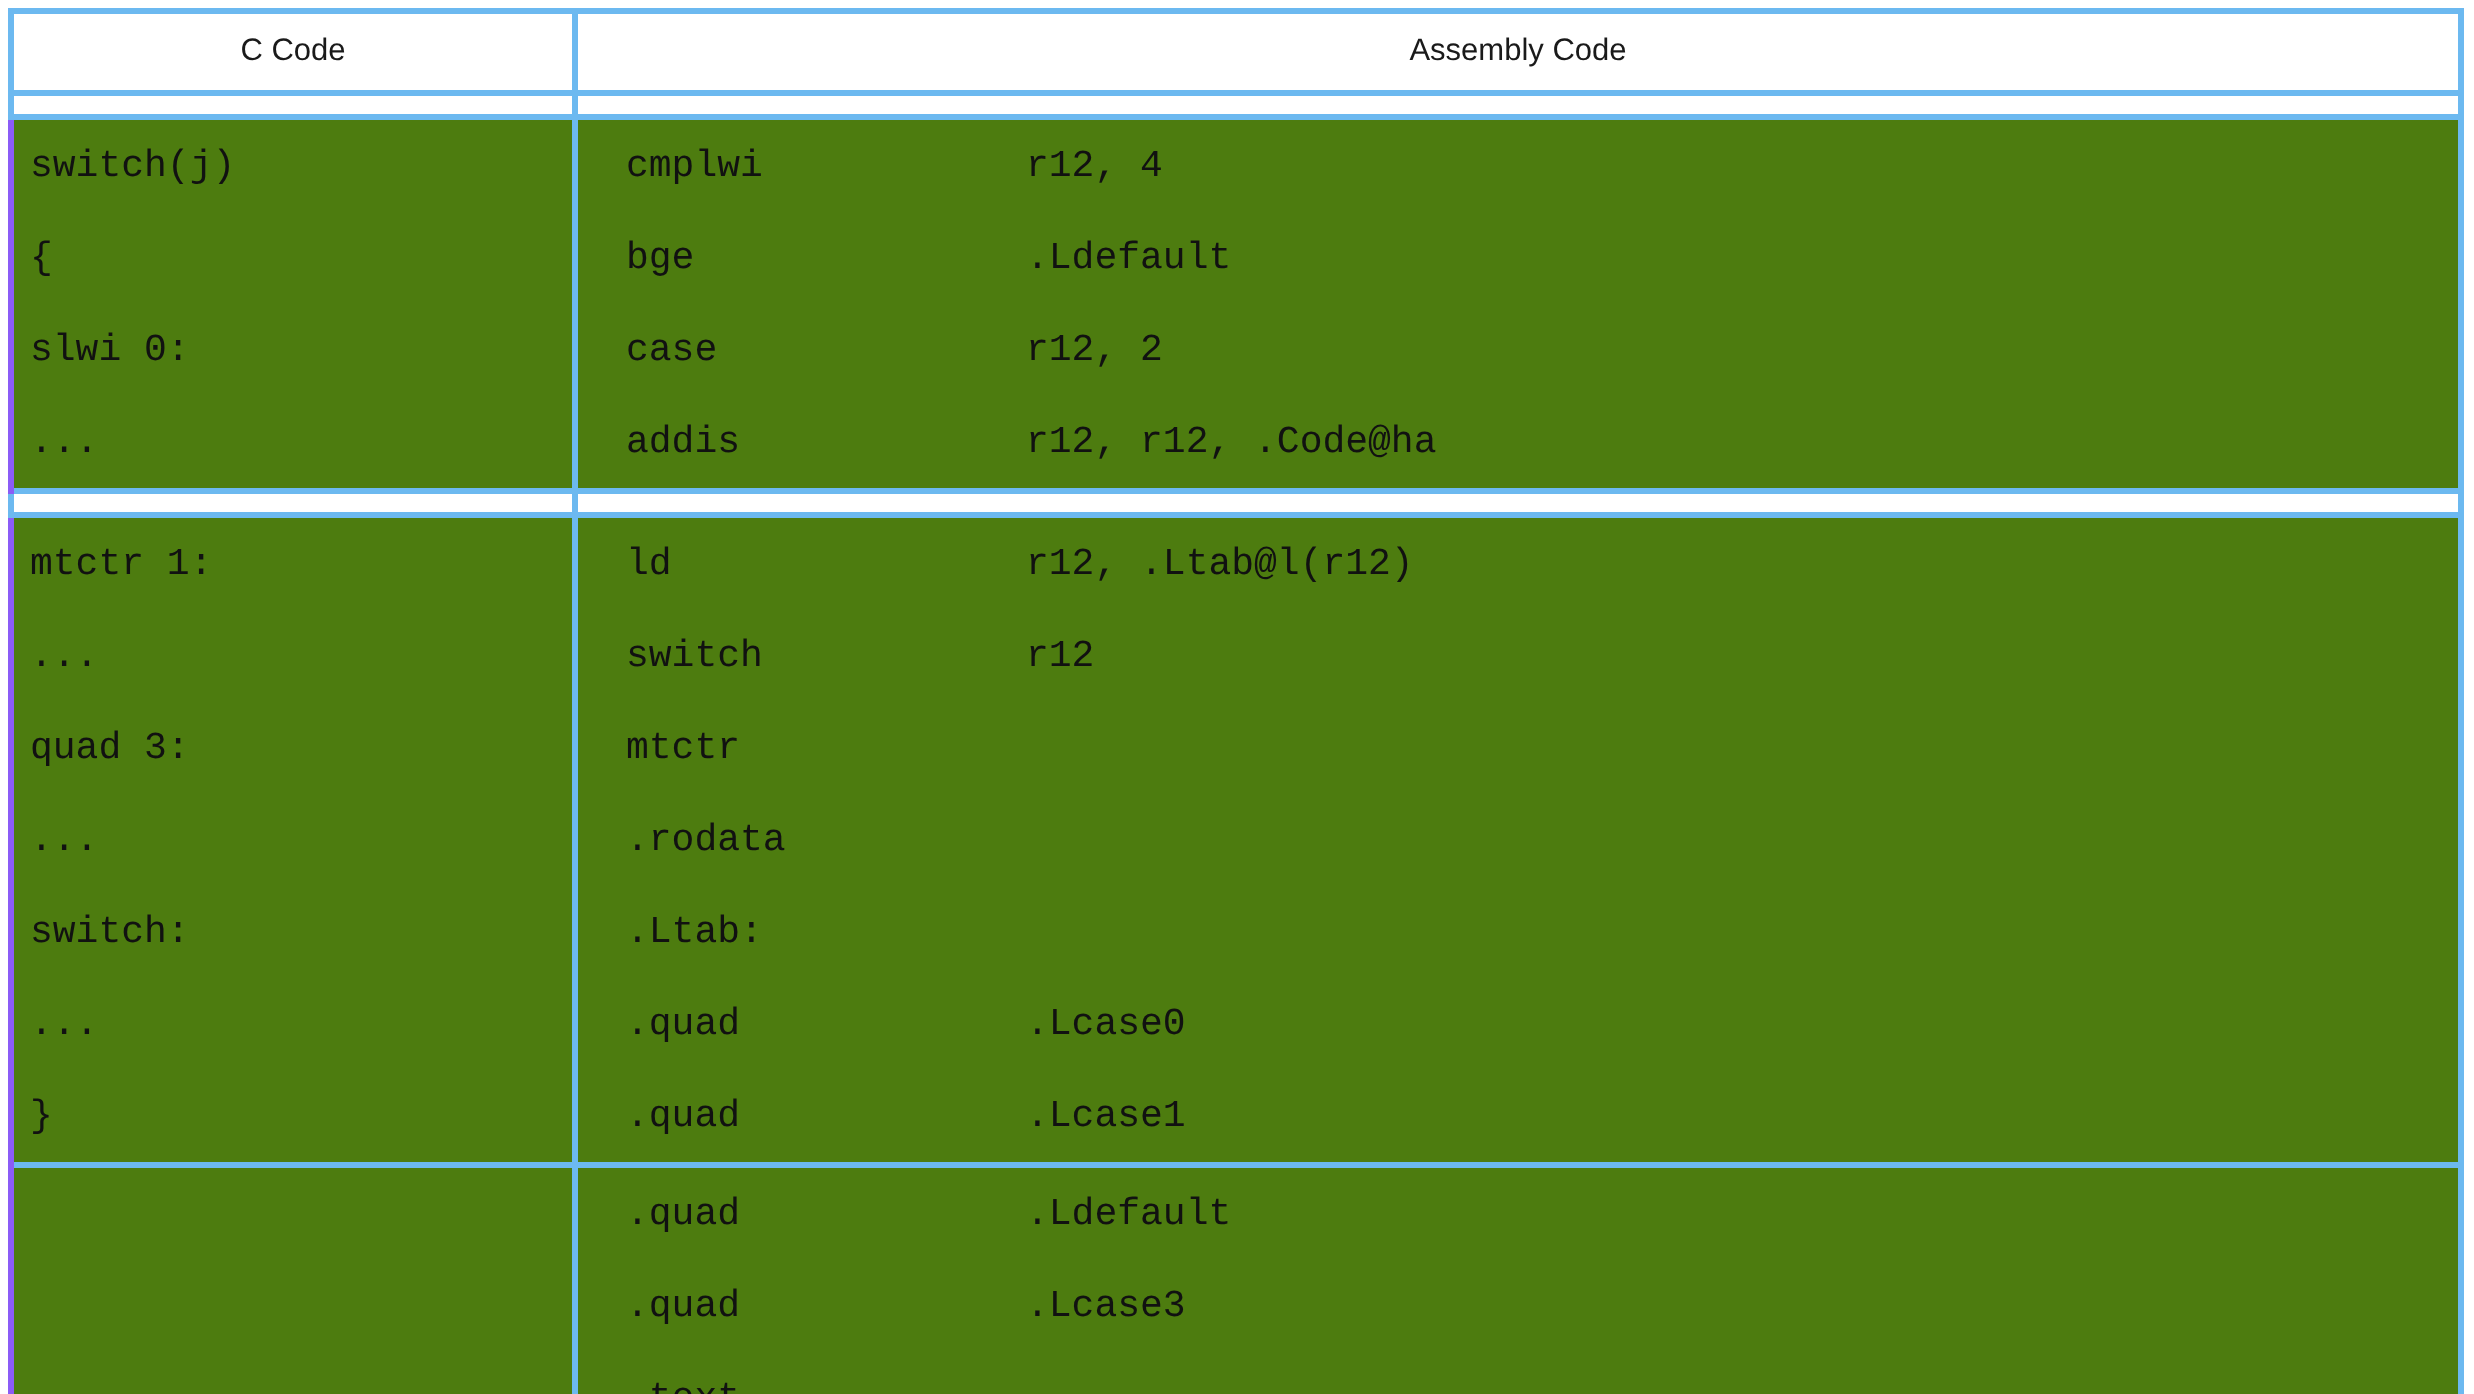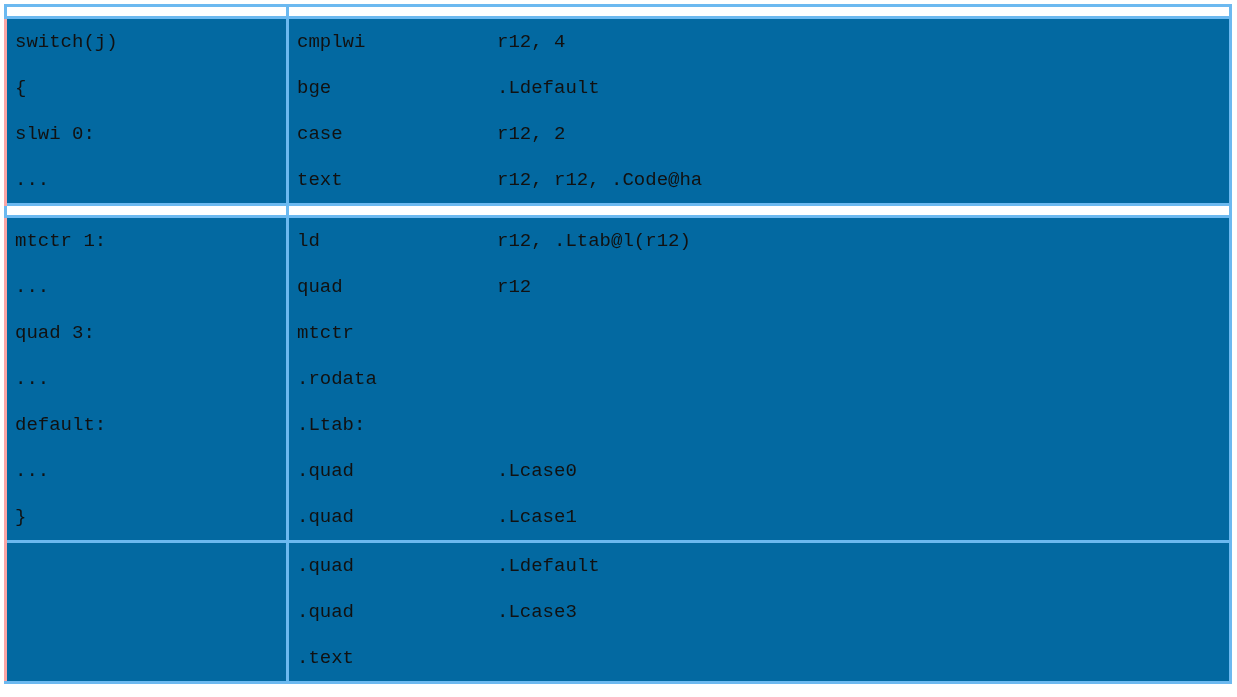--- a/index.html
+++ b/index.html
@@ -60,46 +60,46 @@
     border-bottom: 3px solid #6cb9f0;
     border-left: 3px solid #6cb9f0;
     border-right: 3px solid #6cb9f0;
     background: #ffffff;
   }
 
   
   .body-row td {
     padding: 0;
     vertical-align: top;
-    border-left: 3px solid #fca5a5;
+    border-left: 3px solid #8b5cf6;
     border-right: 3px solid #6cb9f0;
     border-top: none;
     border-bottom: none;
-    background: #0369a1;
+    background: #4d7c0f;
     margin-top: 20px;
   }
   .body-row.last-sect td {
     border-bottom: 3px solid #6cb9f0;
   }
 
   .lines {
     margin: 0;
     padding: 0;
   }
   .line {
     height: 46px;
     line-height: 46px;
     font-family: "Liberation Mono", monospace;
     font-size: 19px;
     color: #111111;
     white-space: pre;
     overflow: hidden;
   }
   .c-cell .line { padding-left: 8px; }
-  .a-cell .line { padding-left: 8px; }
+  .a-cell .line { padding-left: 24px; }
 
   .mnemonic {
     display: inline-block;
     width: 200px;
   }
   .operand {
     display: inline-block;
   }
 
   
@@ -108,64 +108,68 @@
 </head>
 <body>
 
 <div class="table-wrap">
   <table class="code-table">
     <colgroup>
       <col class="c-col">
       <col class="a-col">
     </colgroup>
     <thead>
+      <tr class="hdr-row">
+        <th>C Code</th>
+        <th>Assembly Code</th>
+      </tr>
       <tr class="dbl-row">
         <td></td>
         <td></td>
       </tr>
     </thead>
     <tbody>
         <tr class="body-row">
           <td class="c-cell">
             <div class="lines">
               <div class="line">switch(j)</div>
               <div class="line">{</div>
               <div class="line">slwi 0:</div>
               <div class="line">...</div>
             </div>
           </td>
           <td class="a-cell">
             <div class="lines">
               <div class="line"><span class="mnemonic">cmplwi</span><span class="operand">r12, 4</span></div>
               <div class="line"><span class="mnemonic">bge</span><span class="operand">.Ldefault</span></div>
               <div class="line"><span class="mnemonic">case</span><span class="operand">r12, 2</span></div>
-              <div class="line"><span class="mnemonic">text</span><span class="operand">r12, r12, .Code@ha</span></div>
+              <div class="line"><span class="mnemonic">addis</span><span class="operand">r12, r12, .Code@ha</span></div>
             </div>
           </td>
         </tr>
         <tr class="dbl-row">
           <td></td>
           <td></td>
         </tr>
         <tr class="body-row">
           <td class="c-cell">
             <div class="lines">
               <div class="line">mtctr 1:</div>
               <div class="line">...</div>
               <div class="line">quad 3:</div>
               <div class="line">...</div>
-              <div class="line">default:</div>
+              <div class="line">switch:</div>
               <div class="line">...</div>
               <div class="line">}</div>
             </div>
           </td>
           <td class="a-cell">
             <div class="lines">
               <div class="line"><span class="mnemonic">ld</span><span class="operand">r12, .Ltab@l(r12)</span></div>
-              <div class="line"><span class="mnemonic">quad</span><span class="operand">r12</span></div>
+              <div class="line"><span class="mnemonic">switch</span><span class="operand">r12</span></div>
               <div class="line"><span class="mnemonic">mtctr</span><span class="operand"></span></div>
               <div class="line"><span class="mnemonic">.rodata</span><span class="operand"></span></div>
               <div class="line"><span class="mnemonic">.Ltab:</span><span class="operand"></span></div>
               <div class="line"><span class="mnemonic">.quad</span><span class="operand">.Lcase0</span></div>
               <div class="line"><span class="mnemonic">.quad</span><span class="operand">.Lcase1</span></div>
             </div>
           </td>
         </tr>
         <tr class="dbl-row" style="height: 0px;">
           <td style="height: 0px; border-bottom: none;"></td>

